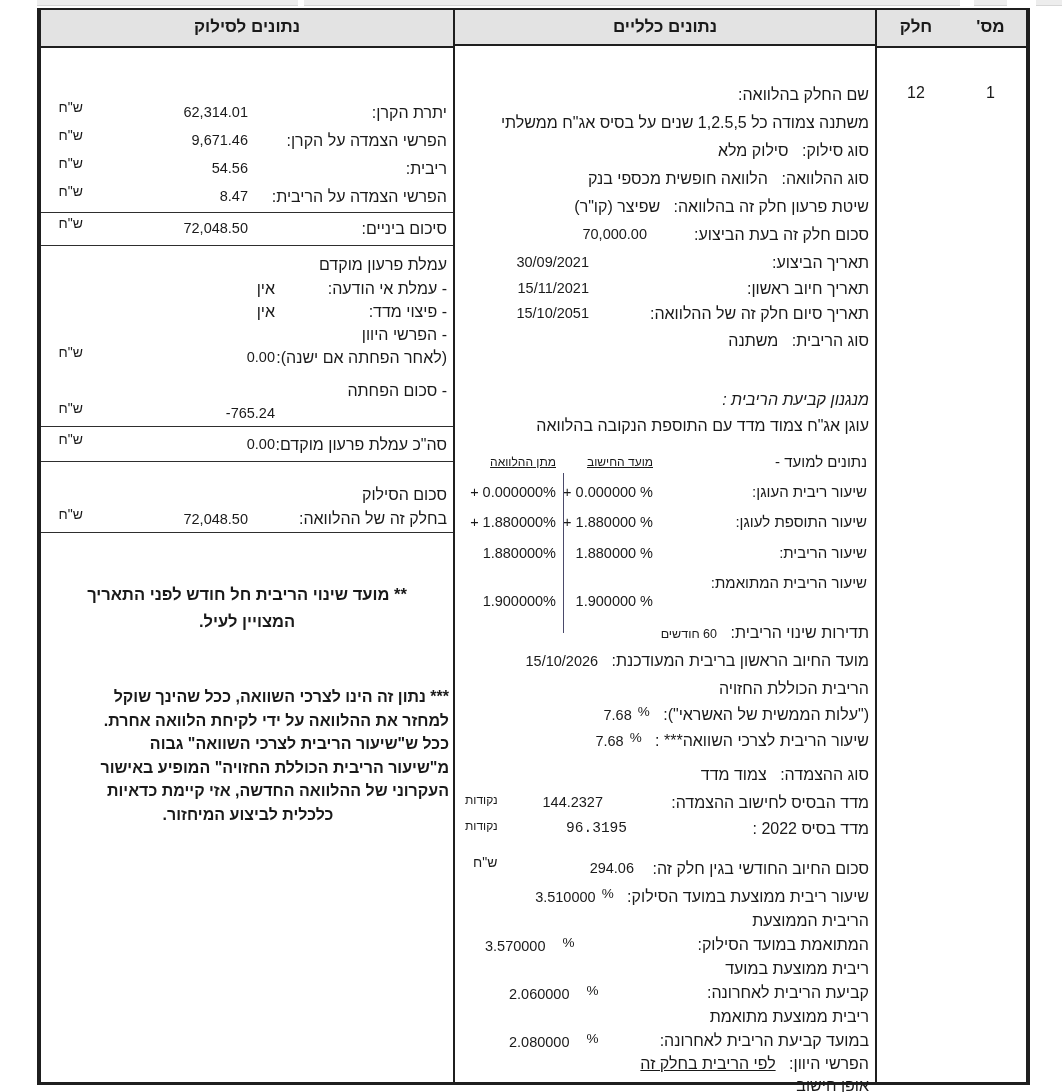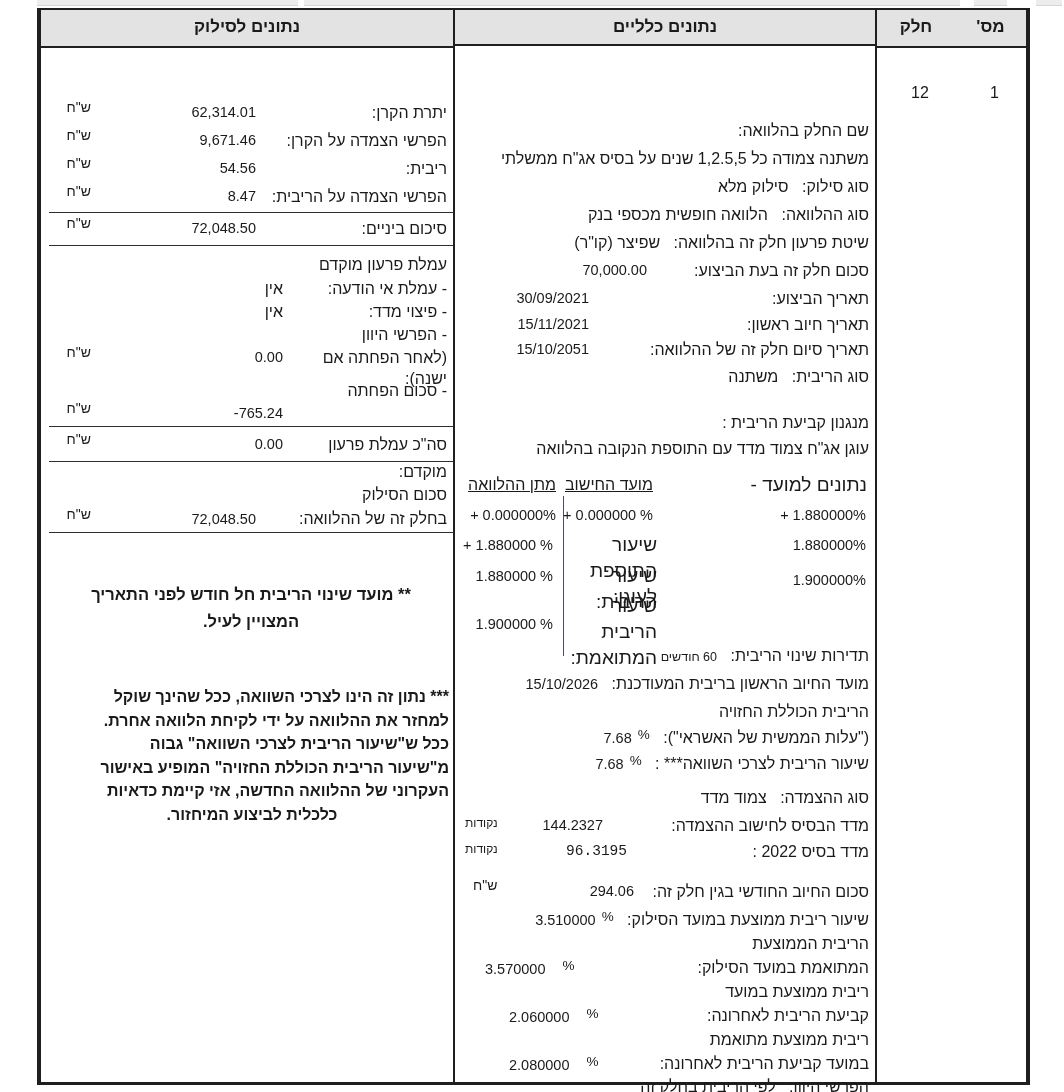--- a/index.html
+++ b/index.html
@@ -5,25 +5,25 @@
   html,body{margin:0;padding:0;background:#fff;}
   body{width:1064px;height:1092px;position:relative;overflow:hidden;
        font-family:"Liberation Sans","DejaVu Sans",sans-serif;color:#1a1a1a;}
   .sliver{position:absolute;top:0;height:5px;background:#ededed;border-bottom:1px solid #d6d6d6;}
   .doc-table{position:absolute;left:37px;top:8px;width:993px;height:1077px;
              border:2px solid #1f1f1f;border-right-width:4px;border-bottom-width:3px;
              display:flex;direction:rtl;box-sizing:border-box;background:#fff;}
   .col{box-sizing:border-box;display:flex;flex-direction:column;}
   .col-num{flex:0 0 71px;}
   .col-part{flex:0 0 80px;border-left:2px solid #1f1f1f;}
-  .col-general{flex:0 0 422px;border-left:2px solid #1f1f1f;gap:36px;}
+  .col-general{flex:0 0 422px;border-left:2px solid #1f1f1f;}
   .col-settle{flex:1 1 auto;border-left:2px solid #1f1f1f;}
   .hcell{height:36px;line-height:34px;background:#e3e3e3;border-bottom:2px solid #1f1f1f;
          text-align:center;font-weight:700;font-size:17px;}
-  .cbody{flex:1;position:relative;padding-left:8px;}
+  .cbody{flex:1;position:relative;}
   .center-val{padding-top:36px;text-align:center;font-size:16px;}
 
   
   .g-body{padding:36px 6px 0 4px;font-size:16px;direction:rtl;}
   .g-row{position:relative;height:28px;line-height:25px;text-align:right;direction:rtl;}
   .iv{margin-right:9px;}
   .num{font-size:14.5px;}
   .small{font-size:12.5px;}
   .av{position:absolute;top:0;direction:ltr;font-size:14.5px;line-height:25px;}
   .p-date{left:48px;width:82px;text-align:right;}
@@ -38,22 +38,22 @@
   .pct-far{display:inline-block;margin-left:17px;position:relative;top:-4px;font-size:13.5px;}
   .pct-near{display:inline-block;margin-left:6px;position:relative;top:-4px;font-size:13.5px;}
   .ltr{direction:ltr;unicode-bidi:isolate;}
   .u{text-decoration:underline;}
   
   .rates{direction:ltr;display:grid;grid-template-columns:100px 100px 1fr;
          grid-template-rows:30px 30px 31px 30px 44px;position:relative;margin-top:8px;}
   .rates .c{line-height:26px;}
   .rt-grant{text-align:right;padding-right:3px;font-size:14.5px;}
   .rt-calc{text-align:right;padding-right:6px;font-size:14.5px;}
-  .rt-label{text-align:right;direction:rtl;padding-right:2px;font-size:19px;line-height:21px;}
-  .rates .hd{font-size:16px;text-decoration:underline;font-weight:400;}
+  .rt-label{text-align:right;direction:rtl;padding-right:2px;font-size:15px;line-height:21px;}
+  .rates .hd{font-size:12px;text-decoration:underline;font-weight:400;}
   .rates .bot{align-self:end;}
   .vdiv{position:absolute;left:104px;top:24px;height:160px;border-left:1.5px solid #4a4a6a;}
 
   
   .s-body{padding-top:52px;font-size:16px;}
   .s-row{display:grid;grid-template-columns:42px 165px 1fr;direction:ltr;height:28px;line-height:25px;}
   .s-row.h23{height:23px;line-height:21px;}
   .s-row.h30{height:30px;line-height:27px;}
   .s-row.wide{grid-template-columns:42px 192px 1fr;}
   .s-unit{padding-left:5px;position:relative;top:-5px;font-size:14px;direction:rtl;}
@@ -61,21 +61,21 @@
   .s-lbl{text-align:right;direction:rtl;padding-right:6px;}
   .s-title{direction:rtl;text-align:right;padding-right:6px;height:24px;line-height:22px;}
   .s-title.h23{height:23px;line-height:21px;}
   .sep{border-top:1.6px solid #2e2e2e;height:0;}
   .note2{margin-top:48px;text-align:center;font-weight:700;font-size:16.5px;line-height:27px;direction:rtl;}
   .note3{margin-top:50px;font-weight:700;font-size:16px;line-height:23.5px;direction:rtl;
          text-align:right;padding:0 4px 0 6px;}
   .note3 .cline{text-align:center;}
   .mt8{margin-top:8px;} .mt10{margin-top:10px;} .mt22{margin-top:22px;}
   .mt4{margin-top:4px;} .mt2{margin-top:2px;}
-  .gap22{margin-top:18px;} .gap6{margin-top:6px;} .gap14{margin-top:14px;}
+  .gap22{margin-top:31px;font-style:italic;} .gap6{margin-top:6px;} .gap14{margin-top:14px;}
   .g-sub{height:24px;line-height:22px;}
   .g-sub20{height:22px;line-height:20px;}
 </style>
 </head>
 <body>
 
 <div class="sliver" style="left:37px;width:261px;"></div>
 <div class="sliver" style="left:304px;width:656px;"></div>
 <div class="sliver" style="left:974px;width:33px;"></div>
 <div class="sliver" style="left:1036px;width:26px;"></div>
@@ -146,20 +146,21 @@
       </div>
 
       <div class="rates">
         <div class="vdiv"></div>
         <div class="c rt-grant hd">מתן ההלוואה</div>
         <div class="c rt-calc hd">מועד החישוב</div>
         <div class="c rt-label">נתונים למועד -</div>
 
         <div class="c rt-grant">+ 0.000000%</div>
         <div class="c rt-calc">+ 0.000000 %</div>
+        <div class="c rt-label">שיעור ריבית העוגן:</div>
 
         <div class="c rt-grant">+ 1.880000%</div>
         <div class="c rt-calc">+ 1.880000 %</div>
         <div class="c rt-label">שיעור התוספת לעוגן:</div>
 
         <div class="c rt-grant">1.880000%</div>
         <div class="c rt-calc">1.880000 %</div>
         <div class="c rt-label">שיעור הריבית:</div>
 
         <div class="c rt-grant bot">1.900000%</div>

